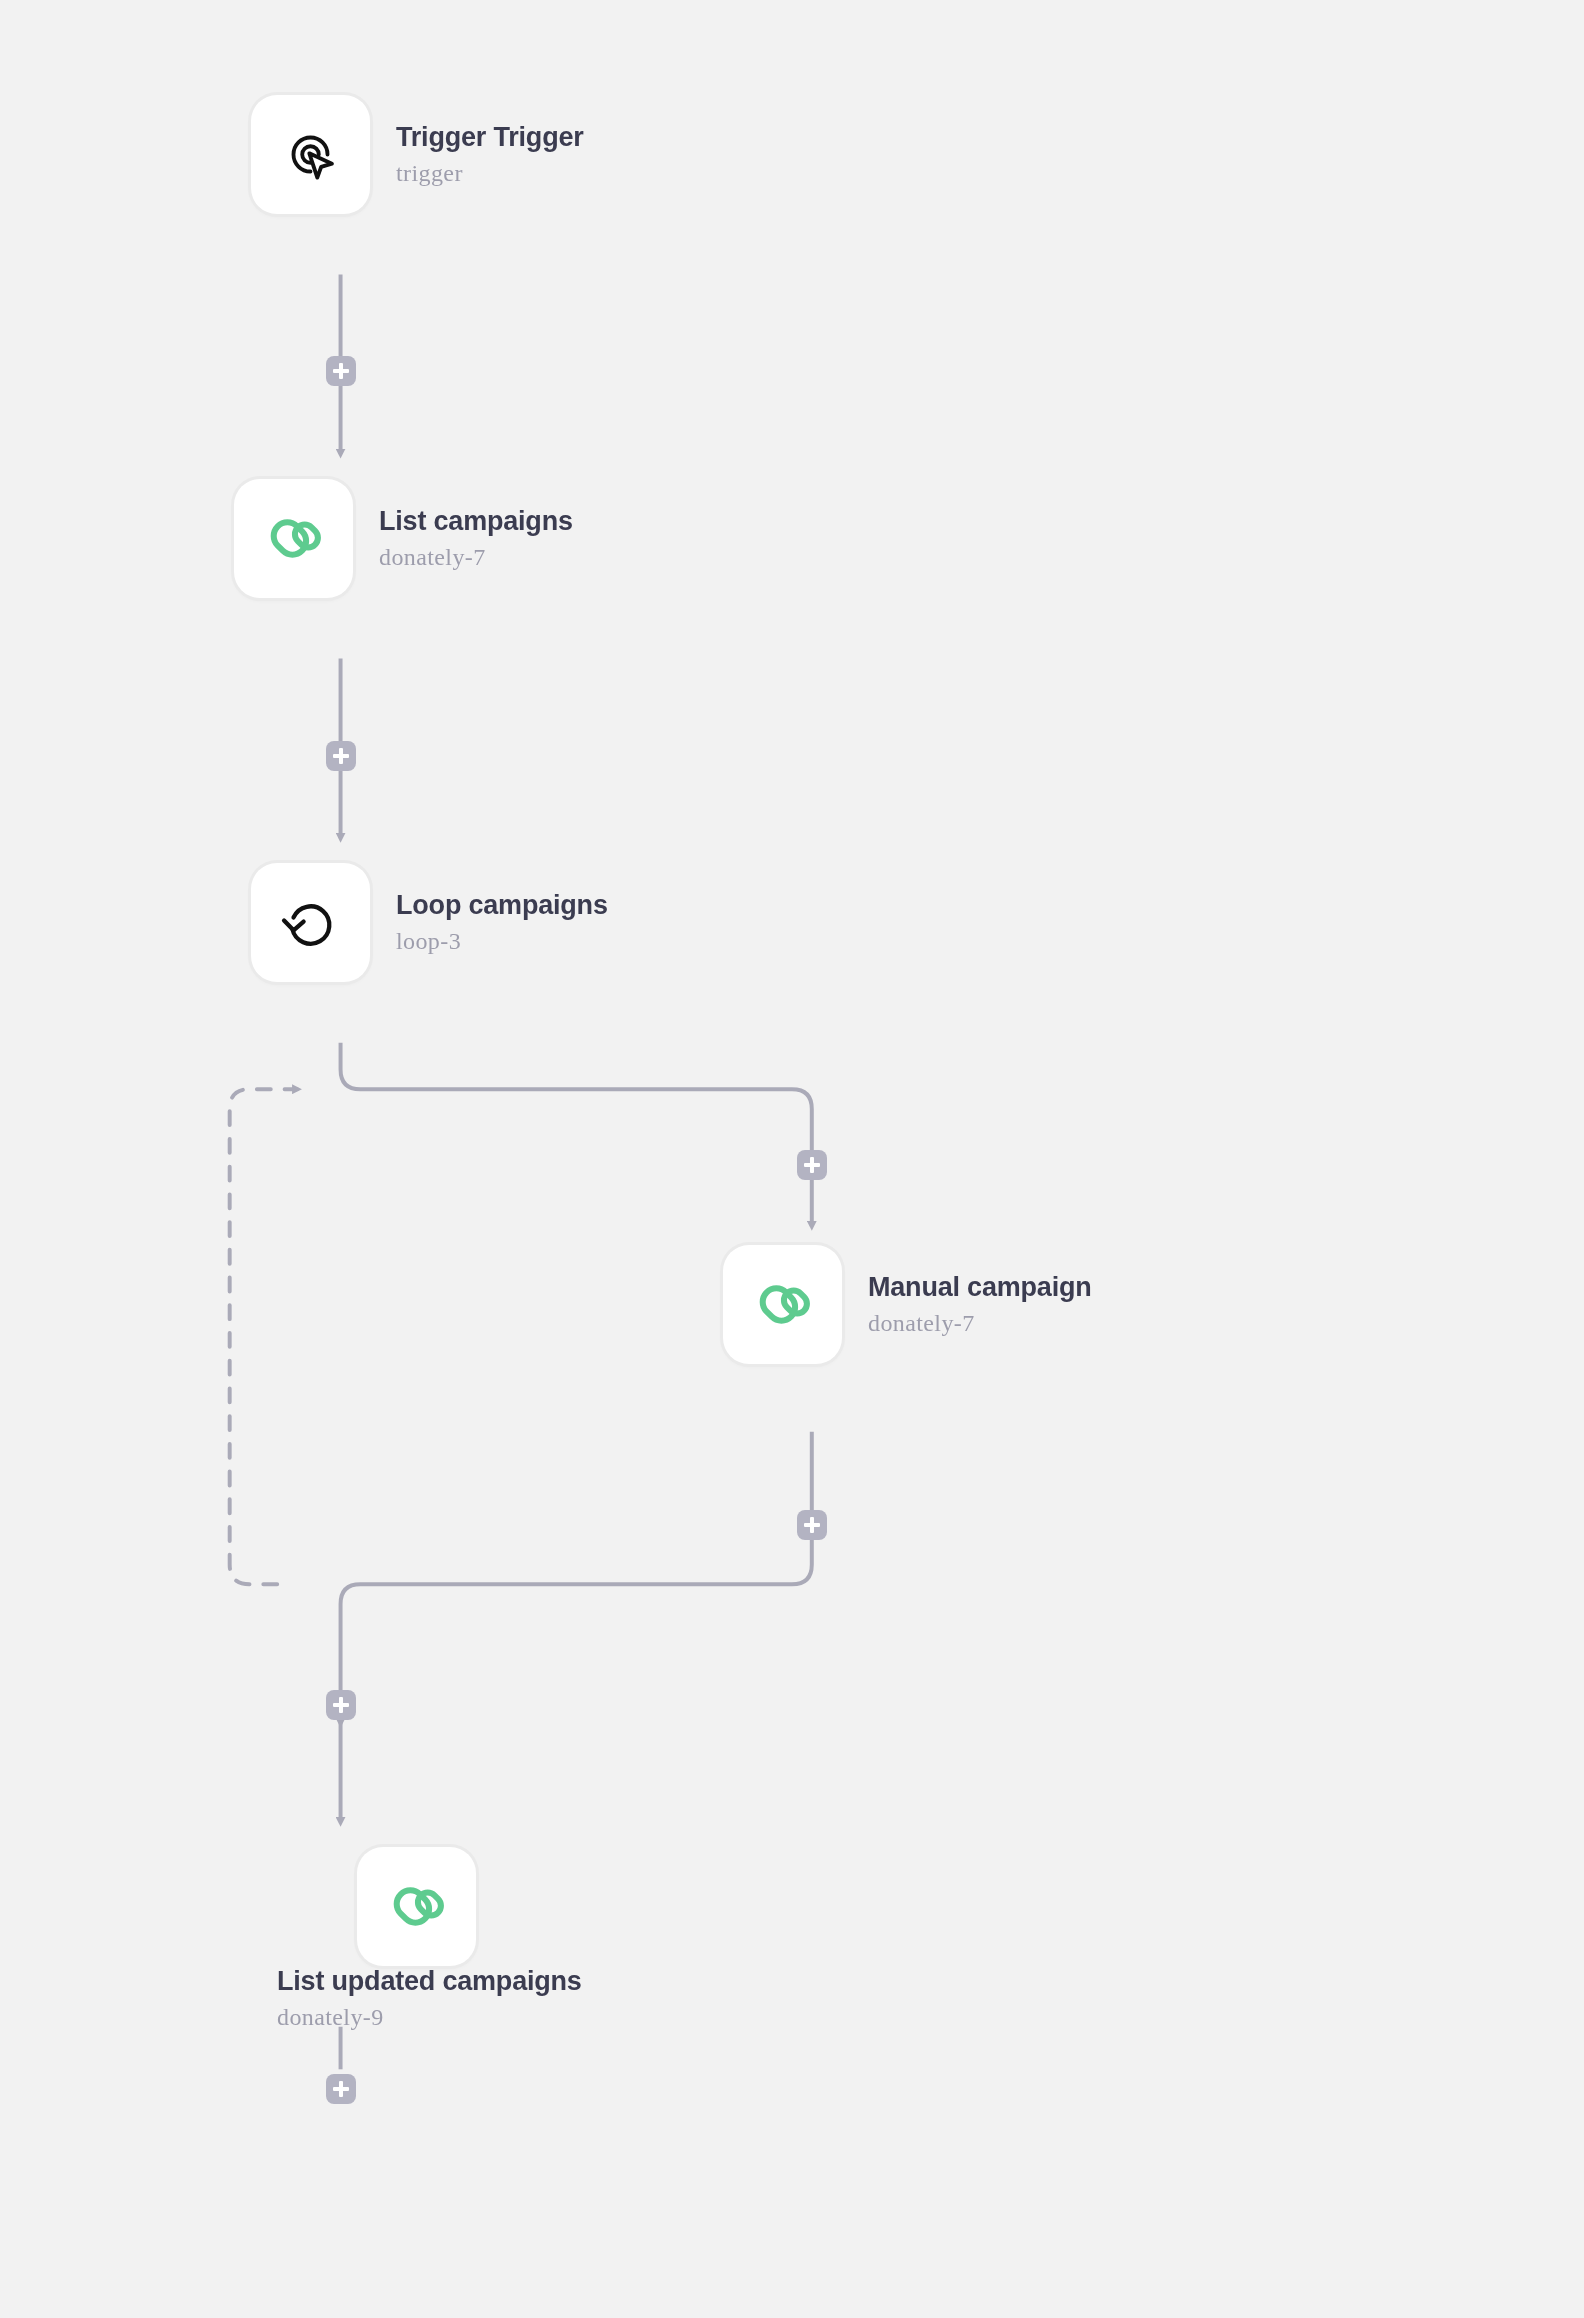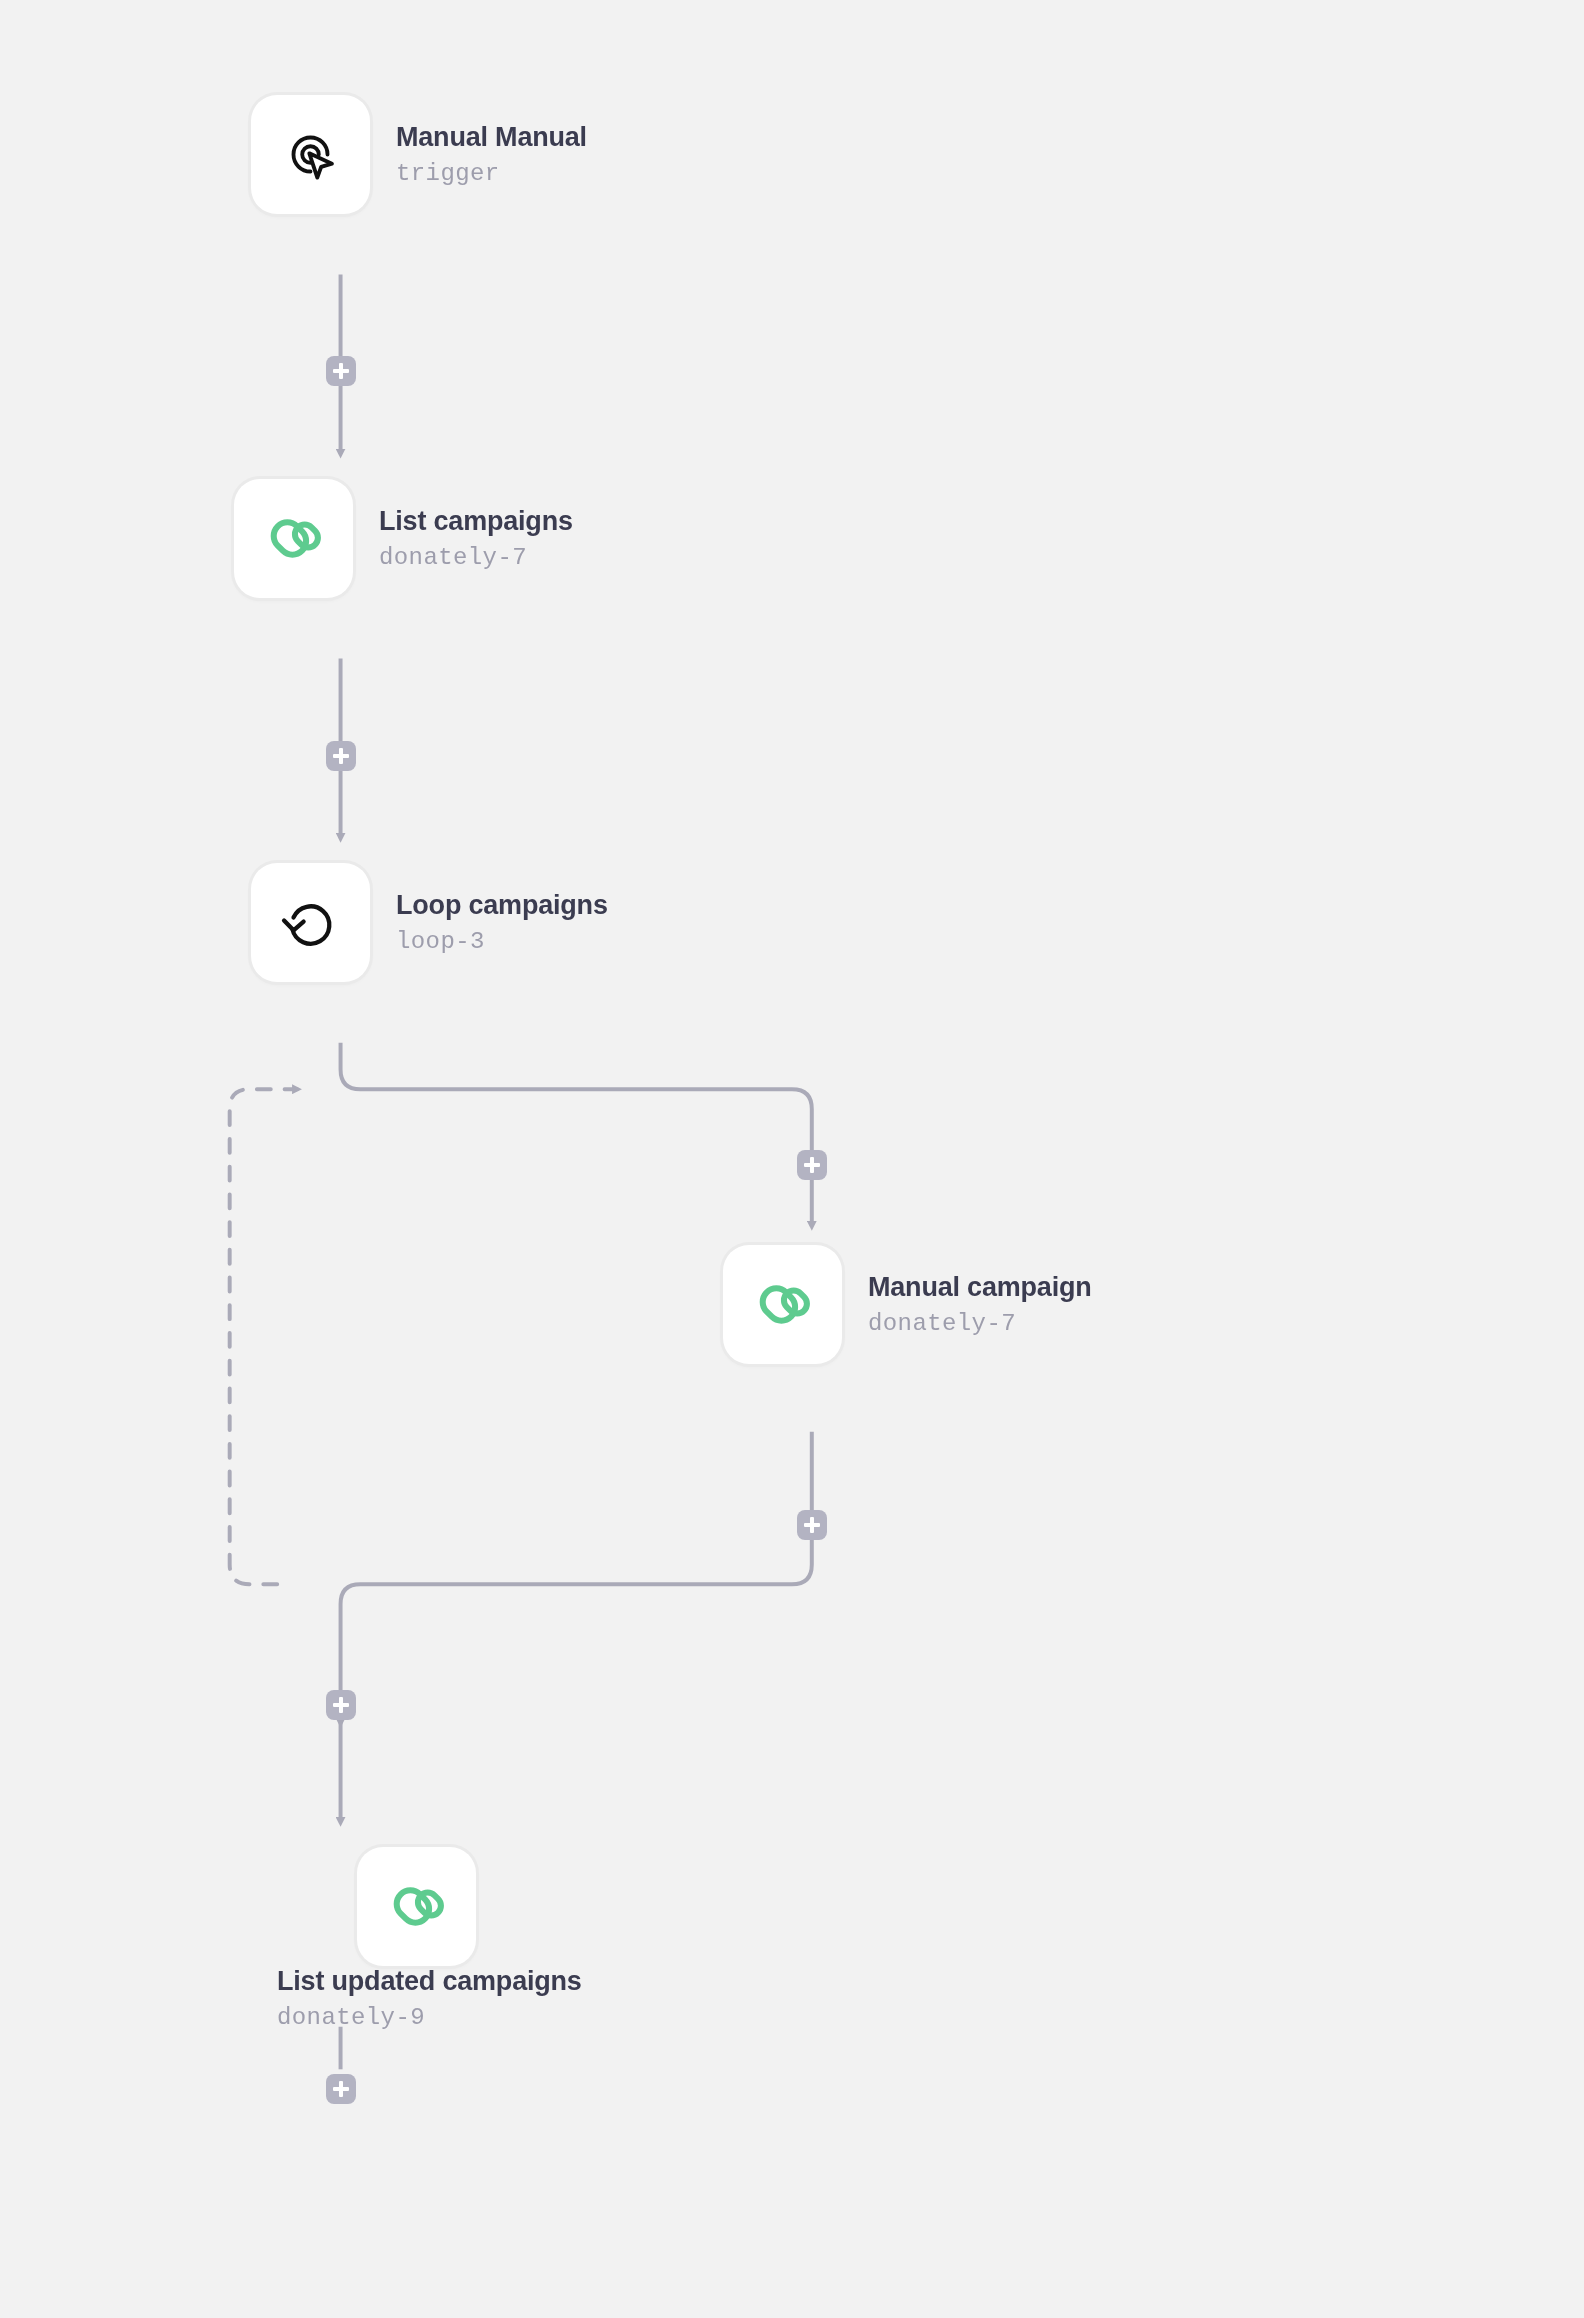--- a/index.html
+++ b/index.html
@@ -19,21 +19,21 @@
     box-shadow:0 0 0 3px #eaeaea, 0 2px 5px rgba(0,0,0,0.05);
     display:flex;align-items:center;justify-content:center;
     flex:0 0 auto;
   }
   .node-text{margin-left:26px;display:flex;flex-direction:column;justify-content:center;}
   .node-title{
     font-size:27px;font-weight:700;color:#3b3c50;
     letter-spacing:-0.2px;line-height:1.15;white-space:nowrap;
   }
   .node-sub{
-    font-family:Liberation Mono, monospace;
+    font-family:Liberation Serif, serif;
     font-size:24px;color:#9d9dac;margin-top:7px;
     letter-spacing:0.4px;white-space:nowrap;
   }
 
   .plus-btn{
     position:absolute;width:30px;height:30px;border-radius:8px;
     background:#b3b3c2;display:flex;align-items:center;justify-content:center;
     cursor:pointer;
   }
   .plus-btn .bar-h{position:absolute;width:16px;height:4.5px;background:#fff;border-radius:1px;}
@@ -73,21 +73,21 @@
 
   <div class="node" style="left:251px;top:95px;">
     <div class="node-card">
       <svg class="ico" width="71" height="71" viewBox="0 0 48 48">
         <path d="M35.5,24a11.5,11.5 0 1 0 -11.5,11.5" fill="none" stroke="#111" stroke-width="2.6" stroke-linecap="round"></path>
         <path d="M29.6,24a5.6,5.6 0 1 0 -5.6,5.6" fill="none" stroke="#111" stroke-width="2.6" stroke-linecap="round"></path>
         <path d="M23.2,23.2 L38.5,30.2 L31.2,32.4 L28.6,39.6 Z" fill="#ffffff" stroke="#111" stroke-width="2.6" stroke-linejoin="round"></path>
       </svg>
     </div>
     <div class="node-text">
-      <div class="node-title">Manual Manual</div>
+      <div class="node-title">Trigger Trigger</div>
       <div class="node-sub">trigger</div>
     </div>
   </div>
 
   <div class="plus-btn" style="left:326px;top:356px;">
     <span class="bar-h"></span>
     <span class="bar-v"></span>
   </div>
 
   <div class="node" style="left:234px;top:479px;">

